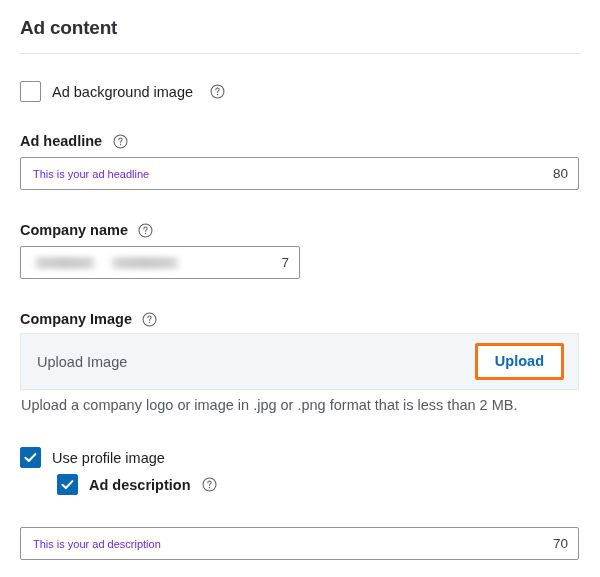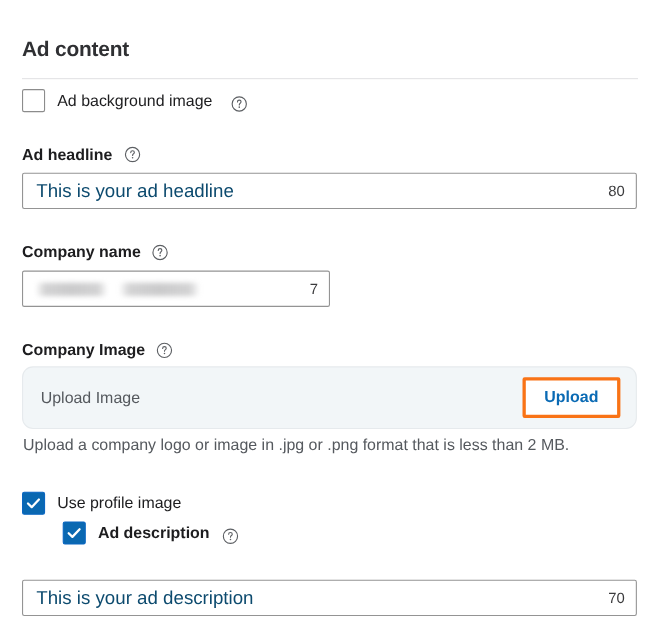--- a/index.html
+++ b/index.html
@@ -22,33 +22,33 @@
     padding: 0 20px;
   }
 
   
   .section-title {
     font-size: 19px;
     font-weight: bold;
     color: #2f3033;
     letter-spacing: -0.2px;
     margin: 0;
-    padding-top: 34px;
+    padding-top: 16px;
     line-height: 24px;
   }
   .divider {
     height: 1px;
     background: #e3e3e5;
     margin-top: 13px;
   }
 
   
   .check-row {
     display: flex;
-    align-items: flex-end;
+    align-items: center;
     gap: 11px;
   }
   .checkbox {
     width: 21px;
     height: 21px;
     box-sizing: border-box;
     border-radius: 2px;
     flex: 0 0 auto;
     display: flex;
     align-items: center;
@@ -96,22 +96,22 @@
     box-sizing: border-box;
     height: 33px;
     border: 1px solid #949494;
     border-radius: 2px;
     background: #ffffff;
     display: flex;
     align-items: center;
     padding: 0 10px 0 12px;
   }
   .field-box .ph {
-    font-size: 17px;
-    color: #0c4a6e;
+    font-size: 11px;
+    color: #6d28d9;
     flex: 1 1 auto;
     white-space: nowrap;
     overflow: hidden;
   }
   .field-box .counter {
     font-size: 13.5px;
     color: #3b3b3d;
     flex: 0 0 auto;
     padding-left: 8px;
   }
@@ -135,21 +135,21 @@
   }
   .blur-bar.w1 { width: 64px; }
   .blur-bar.w2 { width: 72px; }
 
   
   .upload-panel {
     box-sizing: border-box;
     height: 57px;
     background: #f2f6f8;
     border: 1px solid #e6eaed;
-    border-radius: 10px;
+    border-radius: 0;
     display: flex;
     align-items: center;
     justify-content: space-between;
     padding: 0 14px 0 16px;
   }
   .upload-panel .up-text {
     font-size: 14.5px;
     color: #55595e;
   }
   .upload-btn {

